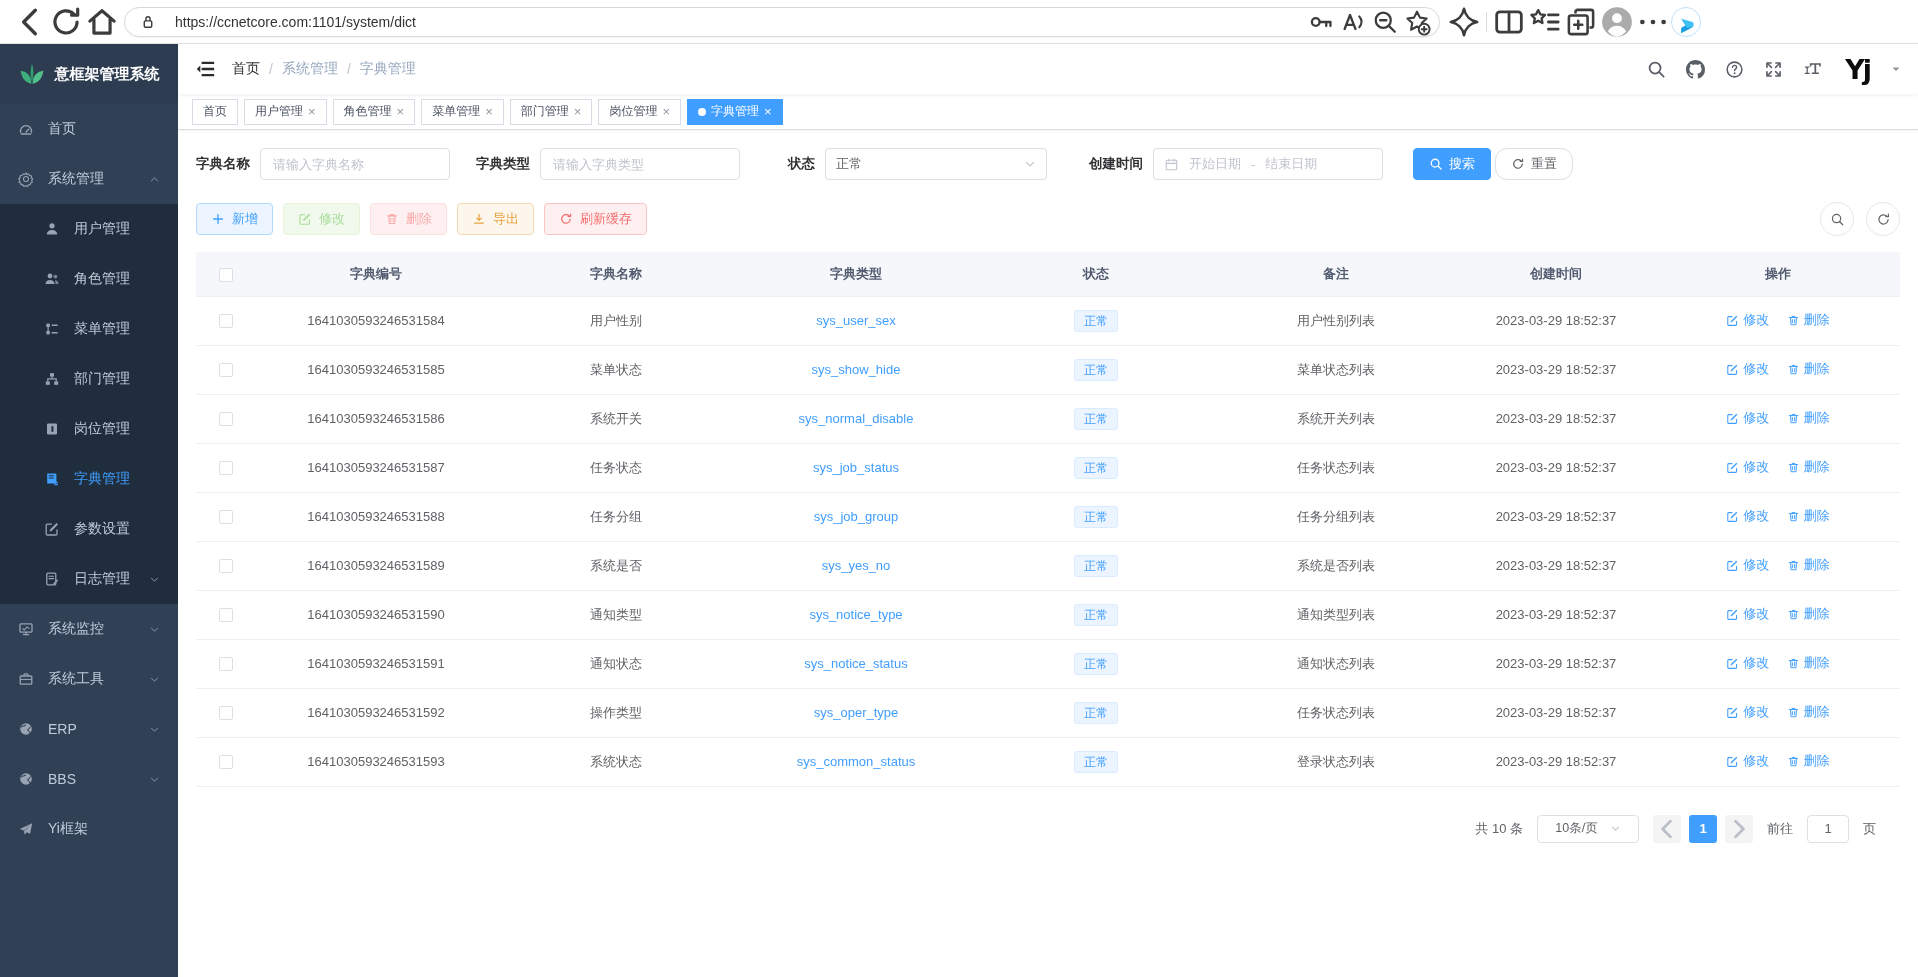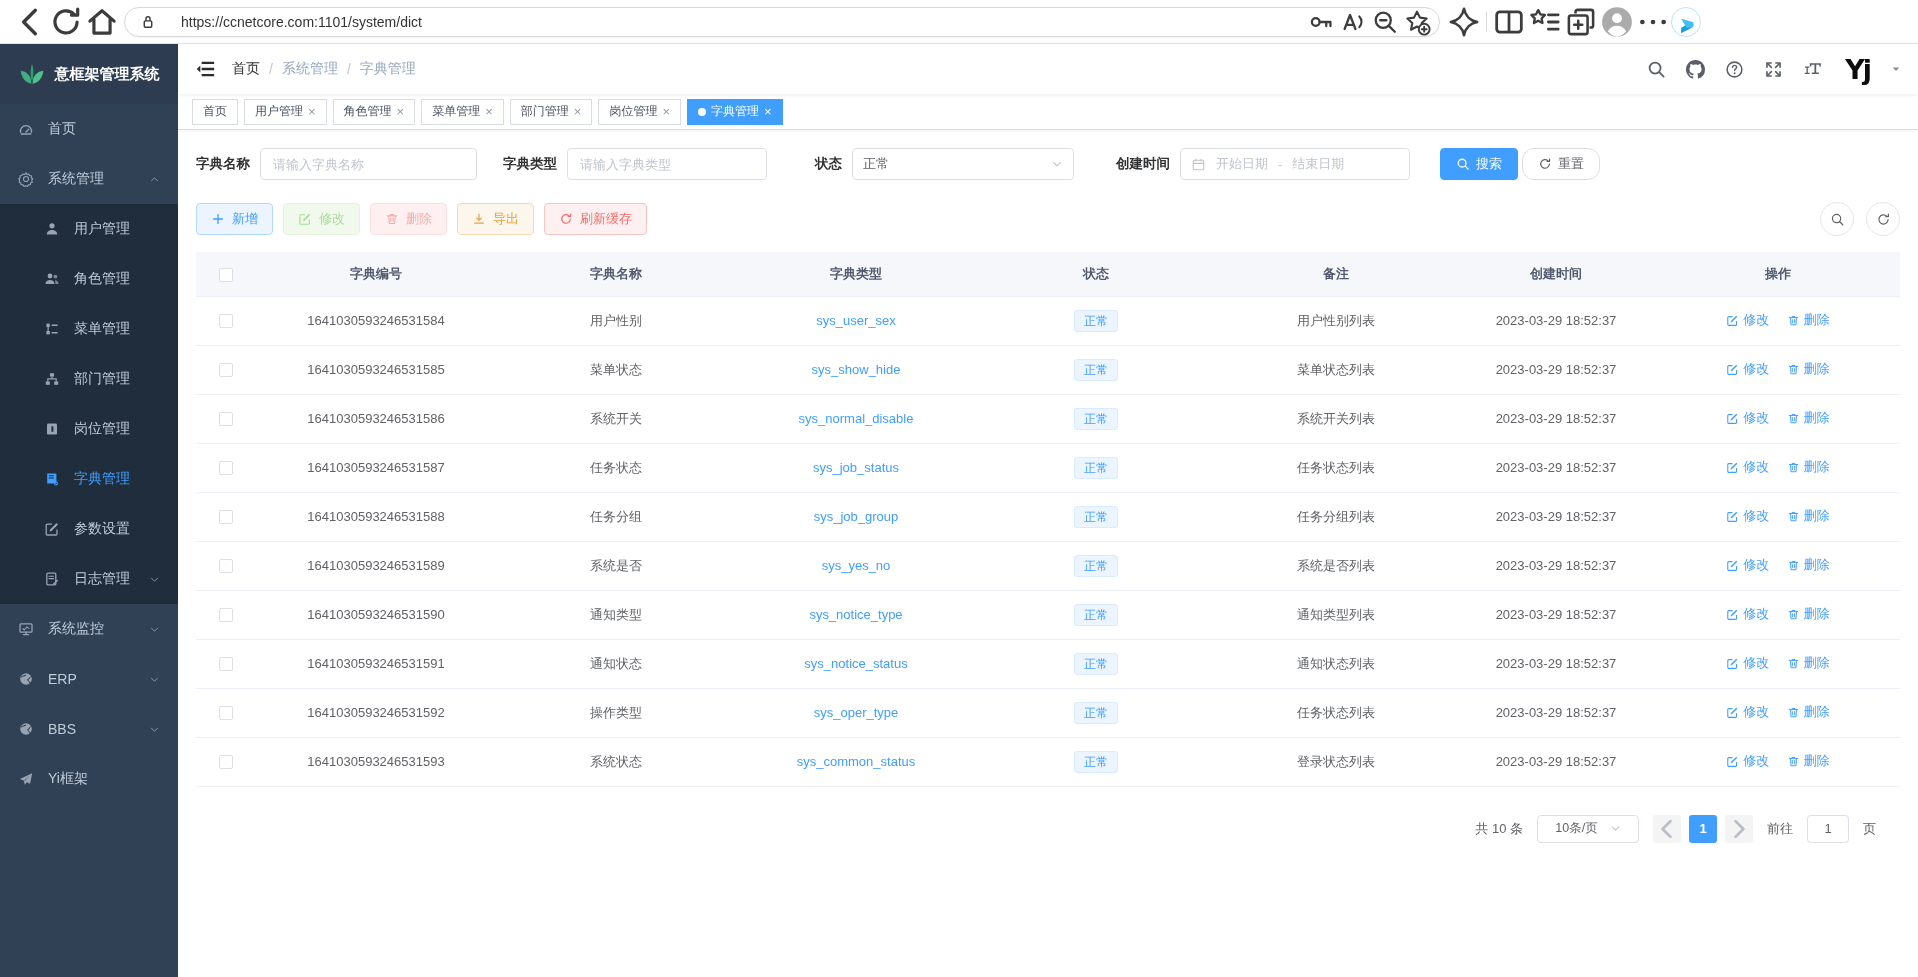--- a/index.html
+++ b/index.html
@@ -2,21 +2,21 @@
 <html><head>
 <meta charset="utf-8">
 <style>
   * { margin:0; padding:0; box-sizing:border-box; }
   body { font-family:"Liberation Sans","DejaVu Sans",sans-serif; }
   .screen { position:relative; width:1918px; height:977px; background:#fff; overflow:hidden; }
 
   
   .browser { height:44px; background:#fff; border-bottom:1px solid #e3e3e3; display:flex; align-items:center; padding:0 12px; }
   .b-icon { width:36px; height:34px; display:flex; align-items:center; justify-content:center; color:#3c3c3c; border-radius:6px; flex:0 0 auto; cursor:pointer; }
-  .url-pill { width:1316px; height:30px; border:1px solid #d8d8d8; border-radius:15px; display:flex; align-items:center; padding:0 6px 0 14px; gap:24px; margin-left:4px; box-shadow:0 1px 2px rgba(0,0,0,.05); }
+  .url-pill { width:1316px; height:30px; border:1px solid #d8d8d8; border-radius:15px; display:flex; align-items:center; padding:0 6px 0 14px; gap:18px; margin-left:4px; box-shadow:0 1px 2px rgba(0,0,0,.05); }
   .url-text { font-size:14px; color:#333; flex:1 1 auto; white-space:nowrap; overflow:hidden; }
   .pill-icons { display:flex; align-items:center; }
   .pill-icons .b-icon { width:32px; height:28px; }
   .b-right { display:flex; align-items:center; margin-left:6px; }
   .b-divider { width:1px; height:20px; background:#d9d9d9; margin:0 4px; }
   .bing-badge { width:30px; height:30px; border-radius:50%; background:#fff; border:1.5px solid #bfe0fb; display:flex; align-items:center; justify-content:center; }
 
   
   .app { position:absolute; top:44px; left:0; right:0; bottom:0; display:flex; }
   .sidebar { width:178px; background:#304156; color:#bfcbd9; flex:0 0 auto; overflow:hidden; }
@@ -350,20 +350,35 @@
         <span>系统监控</span>
         <span class="chev">
             <svg viewBox="0 0 16 16" width="11">
               <path d="M3.5 6 8 10.5 12.5 6" fill="none" stroke="currentColor" stroke-width="1.4" stroke-linecap="round" stroke-linejoin="round"></path>
             </svg>
           </span>
       </div>
       <div class="menu-item">
         <span class="mi-icon">
             <svg viewBox="0 0 16 16">
+              <rect x="2.2" y="5" width="11.6" height="8.2" rx="1" fill="none" stroke="currentColor" stroke-width="1.3"></rect>
+              <path d="M6 5V3.8a1 1 0 0 1 1-1h2a1 1 0 0 1 1 1V5" fill="none" stroke="currentColor" stroke-width="1.3"></path>
+              <path d="M2.2 8.4h11.6" stroke="currentColor" stroke-width="1.1"></path>
+            </svg>
+          </span>
+        <span>系统工具</span>
+        <span class="chev">
+            <svg viewBox="0 0 16 16" width="11">
+              <path d="M3.5 6 8 10.5 12.5 6" fill="none" stroke="currentColor" stroke-width="1.4" stroke-linecap="round" stroke-linejoin="round"></path>
+            </svg>
+          </span>
+      </div>
+      <div class="menu-item">
+        <span class="mi-icon">
+            <svg viewBox="0 0 16 16">
               <circle cx="8" cy="8" r="5.8" fill="currentColor"></circle>
               <path d="M3 6.2c2-1.8 4-1 5-2.4M12.8 5.4c-1.6 1-1 2.8-3.2 3.2.4 2 2.6 1.6 2.4 3.8" stroke="#1f2d3d" stroke-width="1" fill="none"></path>
             </svg>
           </span>
         <span>ERP</span>
         <span class="chev">
             <svg viewBox="0 0 16 16" width="11">
               <path d="M3.5 6 8 10.5 12.5 6" fill="none" stroke="currentColor" stroke-width="1.4" stroke-linecap="round" stroke-linejoin="round"></path>
             </svg>
           </span>
@@ -477,21 +492,21 @@
             <span class="dot"></span>
             <span>字典管理</span>
             <span class="x">×</span>
           </div>
       </div>
 
       <div class="content">
 
         <div class="filter-row">
           <span class="f-label">字典名称</span>
-          <input class="f-input" style="width: 217px;" placeholder="请输入字典名称">
+          <input class="f-input" style="width: 190px;" placeholder="请输入字典名称">
           <span class="gap"></span>
           <span class="f-label">字典类型</span>
           <input class="f-input" style="width: 200px;" placeholder="请输入字典类型">
           <span class="gap" style="width:48px"></span>
           <span class="f-label">状态</span>
           <div class="f-select">
             <span>正常</span>
             <span class="chev">
                 <svg viewBox="0 0 16 16">
                   <path d="M3.5 6 8 10.5 12.5 6" fill="none" stroke="currentColor" stroke-width="1.5" stroke-linecap="round" stroke-linejoin="round"></path>

